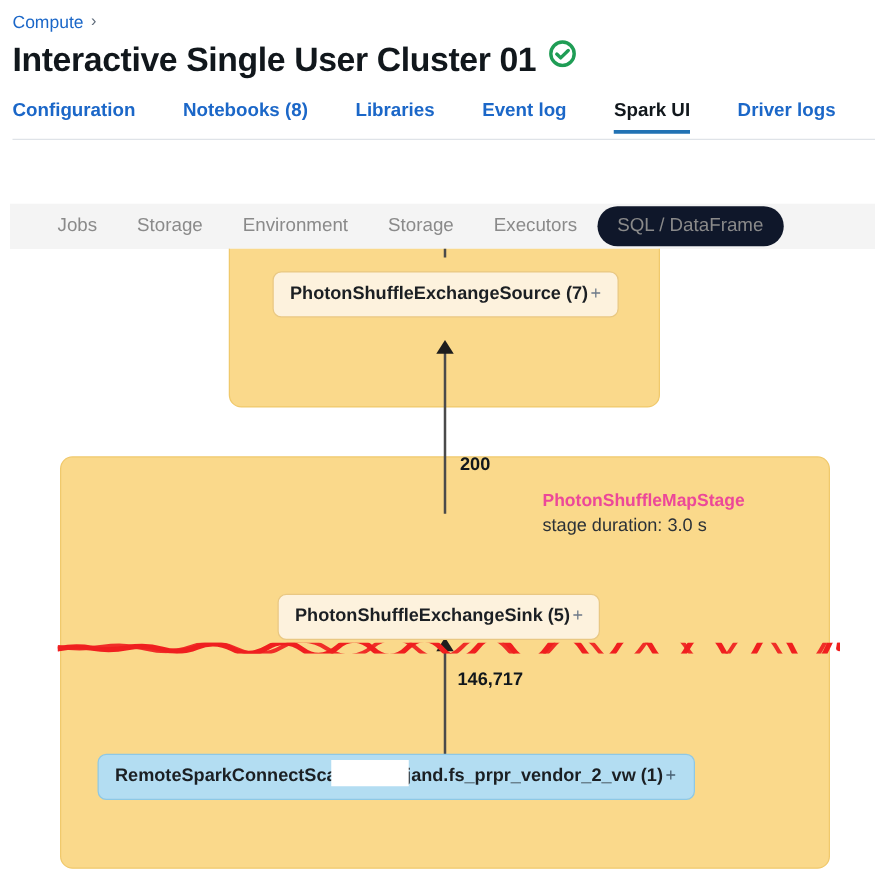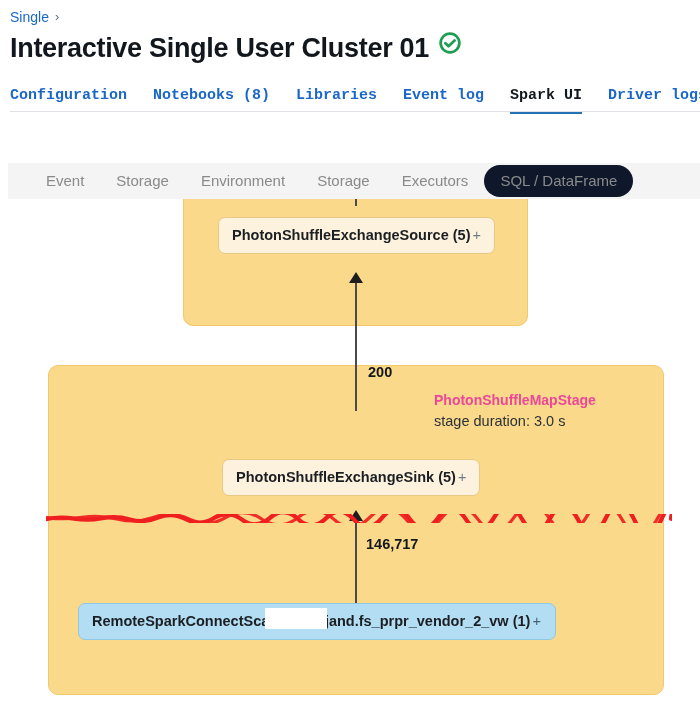--- a/index.html
+++ b/index.html
@@ -61,25 +61,24 @@
   }
 
   
   .main-tabs {
     position: absolute;
     left: 10px;
     top: 80px;
     width: 690px;
     height: 32px;
     display: flex;
-    align-items: flex-end;
-    gap: 26px;
+    align-items: flex-start;
+    gap: 38px;
     font-size: 15px;
     font-weight: bold;
-    font-family: Liberation Mono, monospace;
   }
   .main-tab {
     color: #1b67c8;
     cursor: pointer;
     padding-bottom: 8px;
     white-space: nowrap;
     position: relative;
   }
   .main-tab.active {
     color: #11171c;
@@ -176,21 +175,21 @@
     color: #1b1f23;
     white-space: nowrap;
     line-height: 17px;
   }
   .plan-node .plus {
     font-weight: normal;
     color: #6f7b8a;
     padding-left: 2px;
   }
   .node-source { left: 218px; top: 18px; }
-  .node-sink   { left: 222px; top: 260px; }
+  .node-sink   { left: 222px; top: 276px; }
 
   .plan-node.scan {
     background: #b3ddf2;
     border: 1px solid #8ec8e5;
     left: 78px;
     top: 404px;
     padding-right: 14px;
   }
   .plan-node.scan .plus { color: #4a6173; }
 
@@ -263,21 +262,21 @@
     width: 626px;
     height: 9px;
     overflow: hidden;
   }
   .red-scribble svg { display: block; }
 </style>
 </head>
 <body>
 
 <div class="breadcrumb">
-  <span class="crumb-link">Single</span>
+  <span class="crumb-link">Compute</span>
   <span class="crumb-sep">›</span>
 </div>
 
 <div class="page-title-row">
   <div class="page-title">Interactive Single User Cluster 01</div>
   <svg class="status-check" viewBox="0 0 24 24">
     <circle cx="12" cy="12" r="10.2" fill="none" stroke="#1f9d55" stroke-width="3"></circle>
     <path d="M7 12.3 L10.4 15.6 L17 9.2" fill="none" stroke="#1f9d55" stroke-width="3" stroke-linecap="round" stroke-linejoin="round"></path>
   </svg>
 </div>
@@ -286,21 +285,21 @@
   <div class="main-tab">Configuration</div>
   <div class="main-tab">Notebooks (8)</div>
   <div class="main-tab">Libraries</div>
   <div class="main-tab">Event log</div>
   <div class="main-tab active">Spark UI</div>
   <div class="main-tab">Driver logs</div>
 </div>
 <div class="tabs-underline"></div>
 
 <div class="subtab-bar">
-  <div class="subtab">Event</div>
+  <div class="subtab">Jobs</div>
   <div class="subtab">Storage</div>
   <div class="subtab">Environment</div>
   <div class="subtab">Storage</div>
   <div class="subtab">Executors</div>
   <div class="subtab active">SQL / DataFrame</div>
 </div>
 
 <div class="graph">
 
   <div class="stage-box stage-upper"></div>
@@ -315,21 +314,21 @@
   <div class="edge edge-mid"></div>
   <div class="arrowhead arrow-mid"></div>
 
   <div class="edge edge-bottom"></div>
   <div class="arrowhead arrow-bottom"></div>
 
   <div class="edge-label edge-label-200">200</div>
   <div class="edge-label edge-label-146k">146,717</div>
 
   <div class="plan-node node-source">
-    <span>PhotonShuffleExchangeSource (5)</span><span class="plus">+</span>
+    <span>PhotonShuffleExchangeSource (7)</span><span class="plus">+</span>
   </div>
 
   <div class="plan-node node-sink">
     <span>PhotonShuffleExchangeSink (5)</span><span class="plus">+</span>
   </div>
 
   <div class="plan-node scan">
     <span>RemoteSparkConnectScan users.ja</span><span>nd.fs_prpr_vendor_2_vw (1)</span><span class="plus">+</span>
   </div>
 

